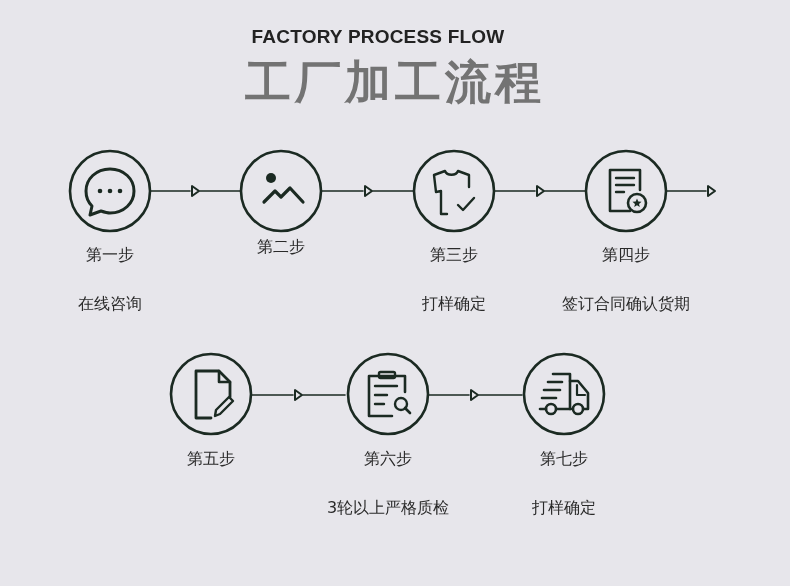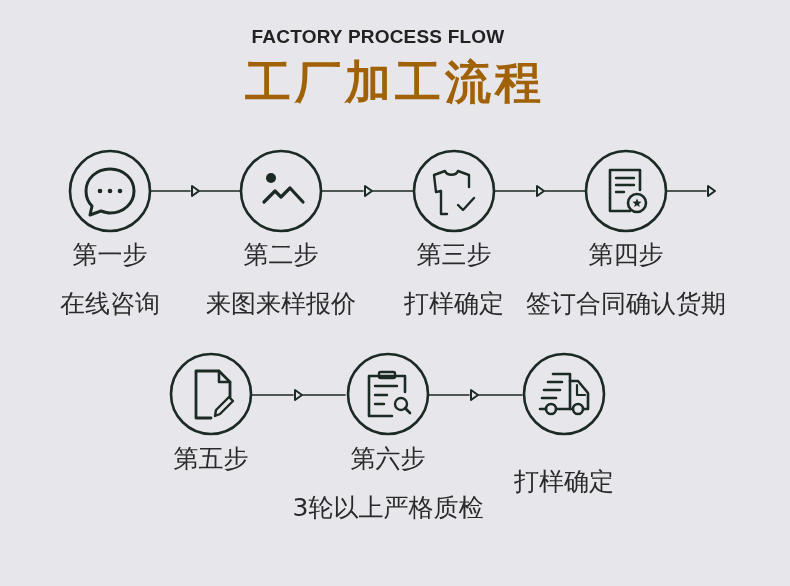--- a/index.html
+++ b/index.html
@@ -11,26 +11,26 @@
     position: relative;
   }
   .subtitle {
     position: absolute; top: 26px; left: 0; width: 756px;
     text-align: center; font-family: "Liberation Sans", sans-serif;
     font-weight: bold; font-size: 19px; letter-spacing: 0.2px; color: #222;
   }
   .title {
     position: absolute; top: 52px; left: 0; width: 790px;
     text-align: center; font-weight: bold; font-size: 46px;
-    letter-spacing: 4px; color: #a16207;
+    letter-spacing: 4px; color: #737373;
   }
   .flow { position: absolute; left: 0; top: 0; width: 790px; height: 586px; }
   .step-label {
     position: absolute; width: 200px; text-align: center;
-    font-size: 25px; line-height: 26px; color: #2a2a2a;
+    font-size: 16px; line-height: 26px; color: #2a2a2a;
   }
   .step-label .num { display: block; }
   .row2 .num { font-weight: normal; }
   .step-label .desc { display: block; margin-top: 23px; }
   svg { position: absolute; left: 0; top: 0; }
 </style>
 </head>
 <body>
 
 <div class="subtitle">FACTORY PROCESS FLOW</div>
@@ -146,36 +146,36 @@
           <circle cx="578" cy="409" r="5" stroke-width="2.6"></circle>
         </g>
       </g>
     </g>
   </svg>
 
   <div class="step-label" style="left:10px; top:242px;">
     <span class="num">第一步</span>
     <span class="desc">在线咨询</span>
   </div>
-  <div class="step-label" style="left:181px; top:242px;">
+  <div class="step-label" style="left:181px; top:234px;">
     <span class="num">第二步</span>
-    <span class="desc">来图来样报价</span>
   </div>
   <div class="step-label" style="left:526px; top:242px;">
     <span class="num">第四步</span>
     <span class="desc">签订合同确认货期</span>
   </div>
   <div class="step-label" style="left:354px; top:242px;">
     <span class="num">第三步</span>
     <span class="desc">打样确定</span>
   </div>
 
   <div class="step-label row2" style="left:111px; top:446px;">
     <span class="num">第五步</span>
   </div>
   <div class="step-label row2" style="left:288px; top:446px;">
     <span class="num">第六步</span>
     <span class="desc">3轮以上严格质检</span>
   </div>
   <div class="step-label row2" style="left:464px; top:446px;">
+    <span class="num">第七步</span>
     <span class="desc">打样确定</span>
   </div>
 </div>
 
 </body></html>

